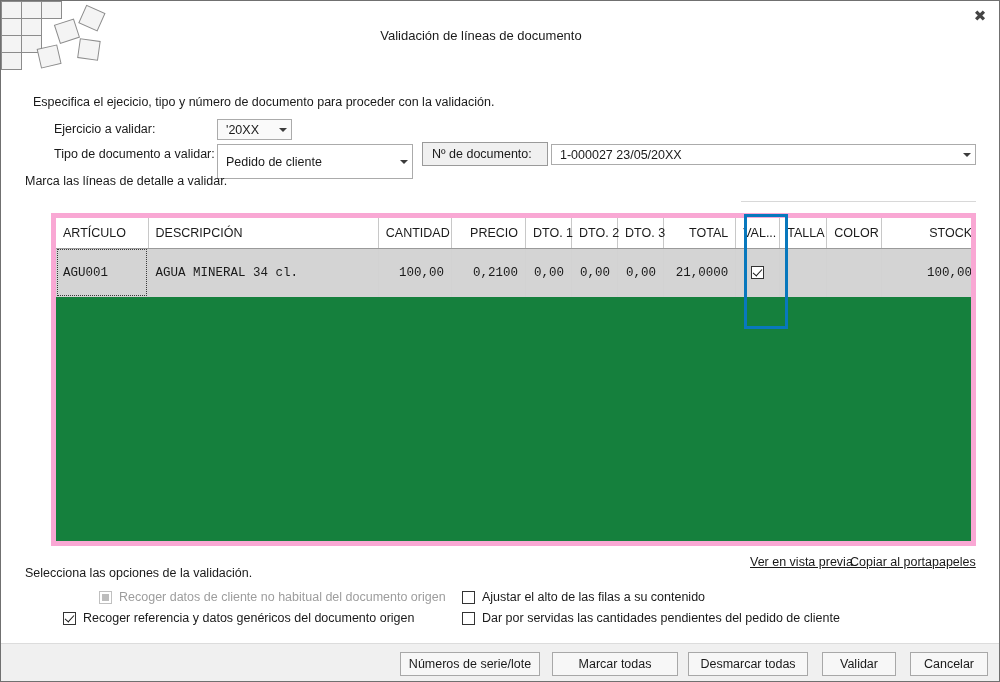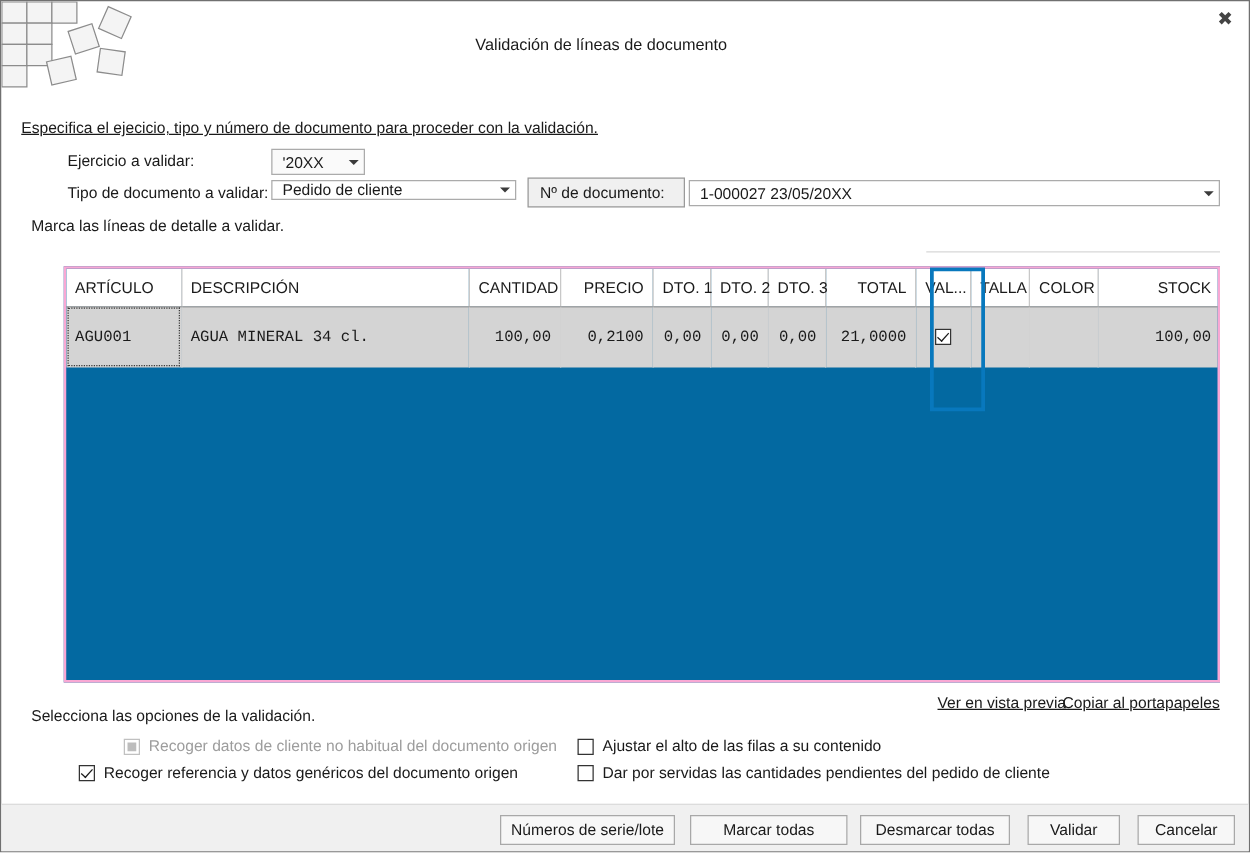--- a/index.html
+++ b/index.html
@@ -33,21 +33,21 @@
     width: 40px; height: 27px;
     display: flex; align-items: center; justify-content: center;
     font-size: 15px; color: #444; cursor: default; line-height: 1;
   }
 
   
   #logo { position: absolute; top: 0; left: 0; width: 115px; height: 72px; }
 
   
   .static-label { position: absolute; font-size: 12.5px; color: #1a1a1a; white-space: nowrap; }
-  #intro-text  { left: 16px; top: 94px; text-decoration: underline; }
+  #intro-text  { left: 32px; top: 94px; }
   #marca-text  { left: 24px; top: 173px; }
   #options-text{ left: 24px; top: 565px; }
 
   .field-label { position: absolute; font-size: 12.5px; color: #1a1a1a; white-space: nowrap; }
   #lbl-ejercicio { left: 53px; top: 121px; }
   #lbl-tipo      { left: 53px; top: 146px; }
 
   
   .combo {
     position: absolute;
@@ -63,21 +63,21 @@
     display: flex; align-items: center; justify-content: center;
     border-left: 1px solid transparent;
   }
   .tri-down {
     width: 0; height: 0;
     border-left: 4px solid transparent;
     border-right: 4px solid transparent;
     border-top: 4px solid #3b3b3b;
   }
   #combo-ejercicio { left: 216px; top: 118px; width: 75px; height: 21px; background:#fafafa; }
-  #combo-tipo      { left: 216px; top: 143px; width: 196px; height: 16px; }
+  #combo-tipo      { left: 216px; top: 143px; width: 196px; height: 35px; }
   #combo-numdoc    { left: 550px; top: 143px; width: 425px; height: 21px; }
 
   
   #btn-numdoc {
     position: absolute; left: 421px; top: 141px; width: 126px; height: 24px;
     background: #f0f0f0; border: 1px solid #9a9a9a;
     display: flex; align-items: center;
     font-size: 12.5px; color: #1a1a1a; padding-left: 9px;
     cursor: default;
   }
@@ -85,22 +85,22 @@
   
   #thin-rule {
     position: absolute; left: 740px; top: 200px; width: 235px; height: 1px;
     background: #d8d8d8;
   }
 
   
   #grid {
     position: absolute; left: 50px; top: 212px;
     width: 925px; height: 333px;
-    border: 2px solid #f9a8d4;
-    background: #0369a1;
+    border: 5px solid #f9a8d4;
+    background: #15803d;
     overflow: hidden;
   }
   table.gridtable { border-collapse: collapse; width: 923px; table-layout: fixed; }
   table.gridtable th {
     font-weight: normal; font-size: 12.5px; color: #1a1a1a;
     height: 30px; background: #ffffff;
     border-right: 1px solid #c8c8c8;
     border-bottom: 1px solid #9a9a9a;
     padding: 0 7px; white-space: nowrap;
     text-align: left; vertical-align: middle;

